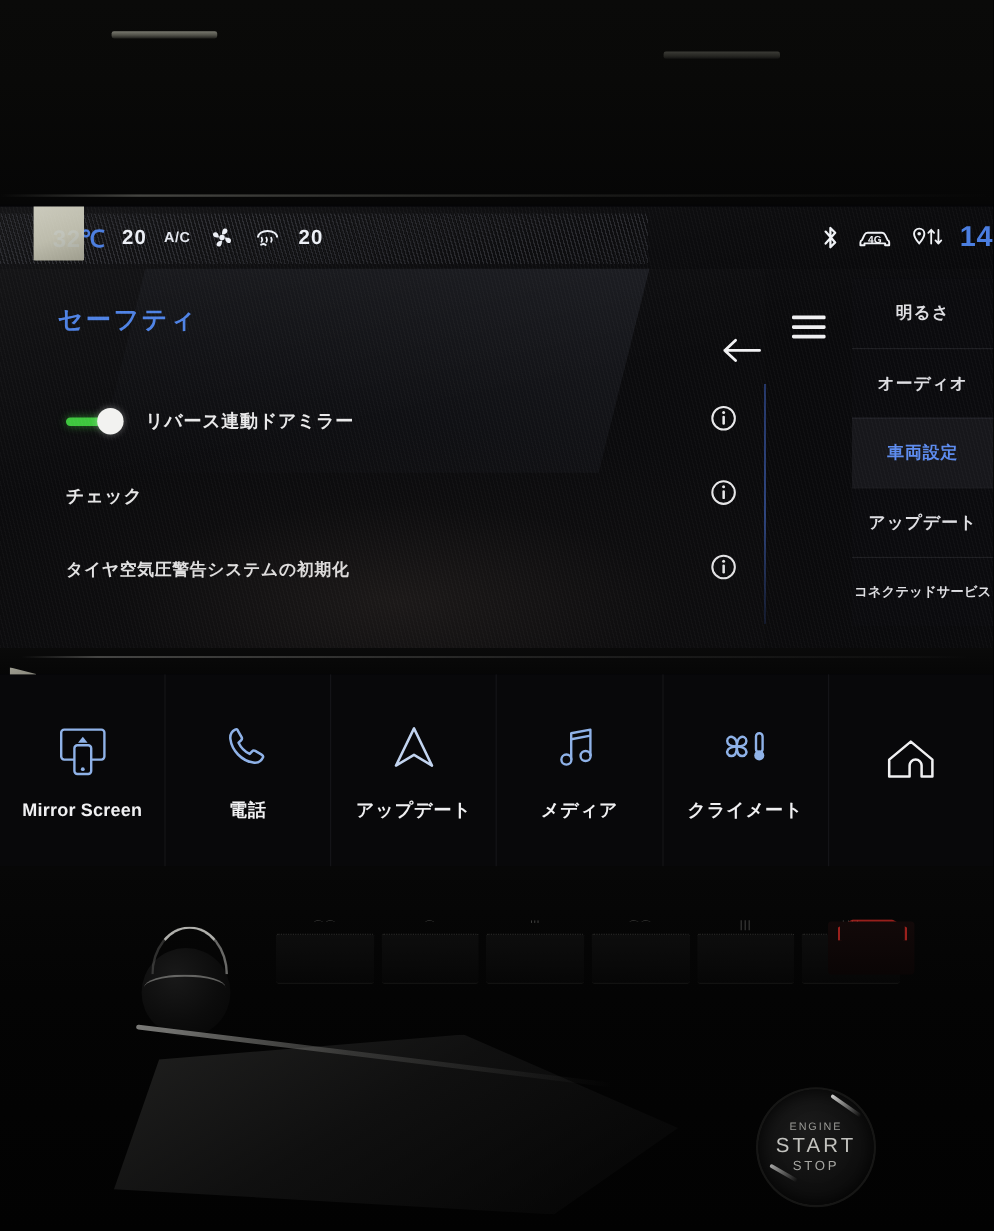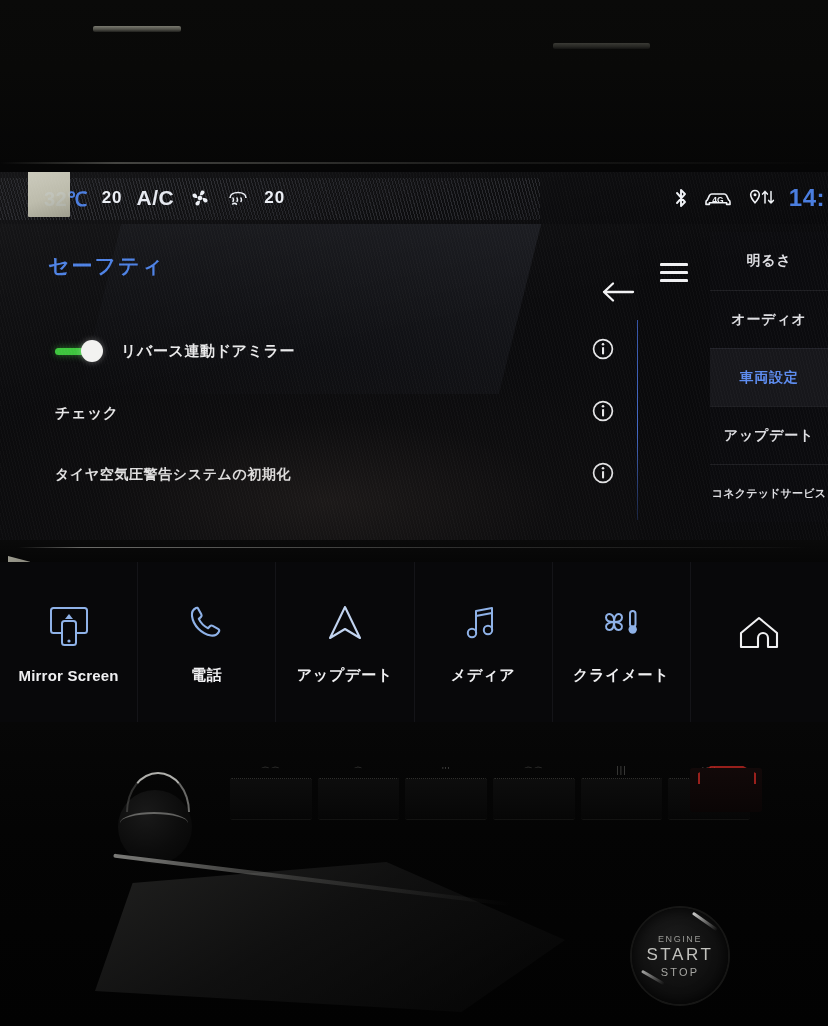--- a/index.html
+++ b/index.html
@@ -103,34 +103,34 @@
     letter-spacing: .5px;
   }
   .sb-val {
     color: #eceff5;
     font-size: 17px;
     font-weight: bold;
     letter-spacing: 1px;
   }
   .sb-ac {
     color: #e6e9f0;
-    font-size: 21px;
+    font-size: 12px;
     font-weight: bold;
     letter-spacing: .5px;
   }
   .sb-icon { display: flex; align-items: center; }
 
   .sb-right {
     position: absolute;
     right: 0; top: 0;
     height: 52px;
     display: flex;
     align-items: center;
     gap: 13px;
-    padding-right: 13px;
+    padding-right: 2px;
     z-index: 3;
   }
   .sb-clock {
     color: #4b7ee0;
     font-size: 24px;
     font-weight: bold;
     letter-spacing: .5px;
     margin-right: -10px;
   }
   .reflect-patch {
@@ -301,20 +301,21 @@
     opacity: .85;
     clip-path: polygon(0 0, 100% 12%, 72% 100%, 0 88%);
   }
 
   .dock {
     position: absolute;
     left: 0; top: 562px;
     width: 828px; height: 160px;
     display: flex;
     background: #08080a;
+    justify-content: flex-end;
   }
   .dock-item {
     position: relative;
     flex: 1;
     display: flex;
     flex-direction: column;
     align-items: center;
     justify-content: center;
     gap: 18px;
     border-right: 1px solid #141418;

